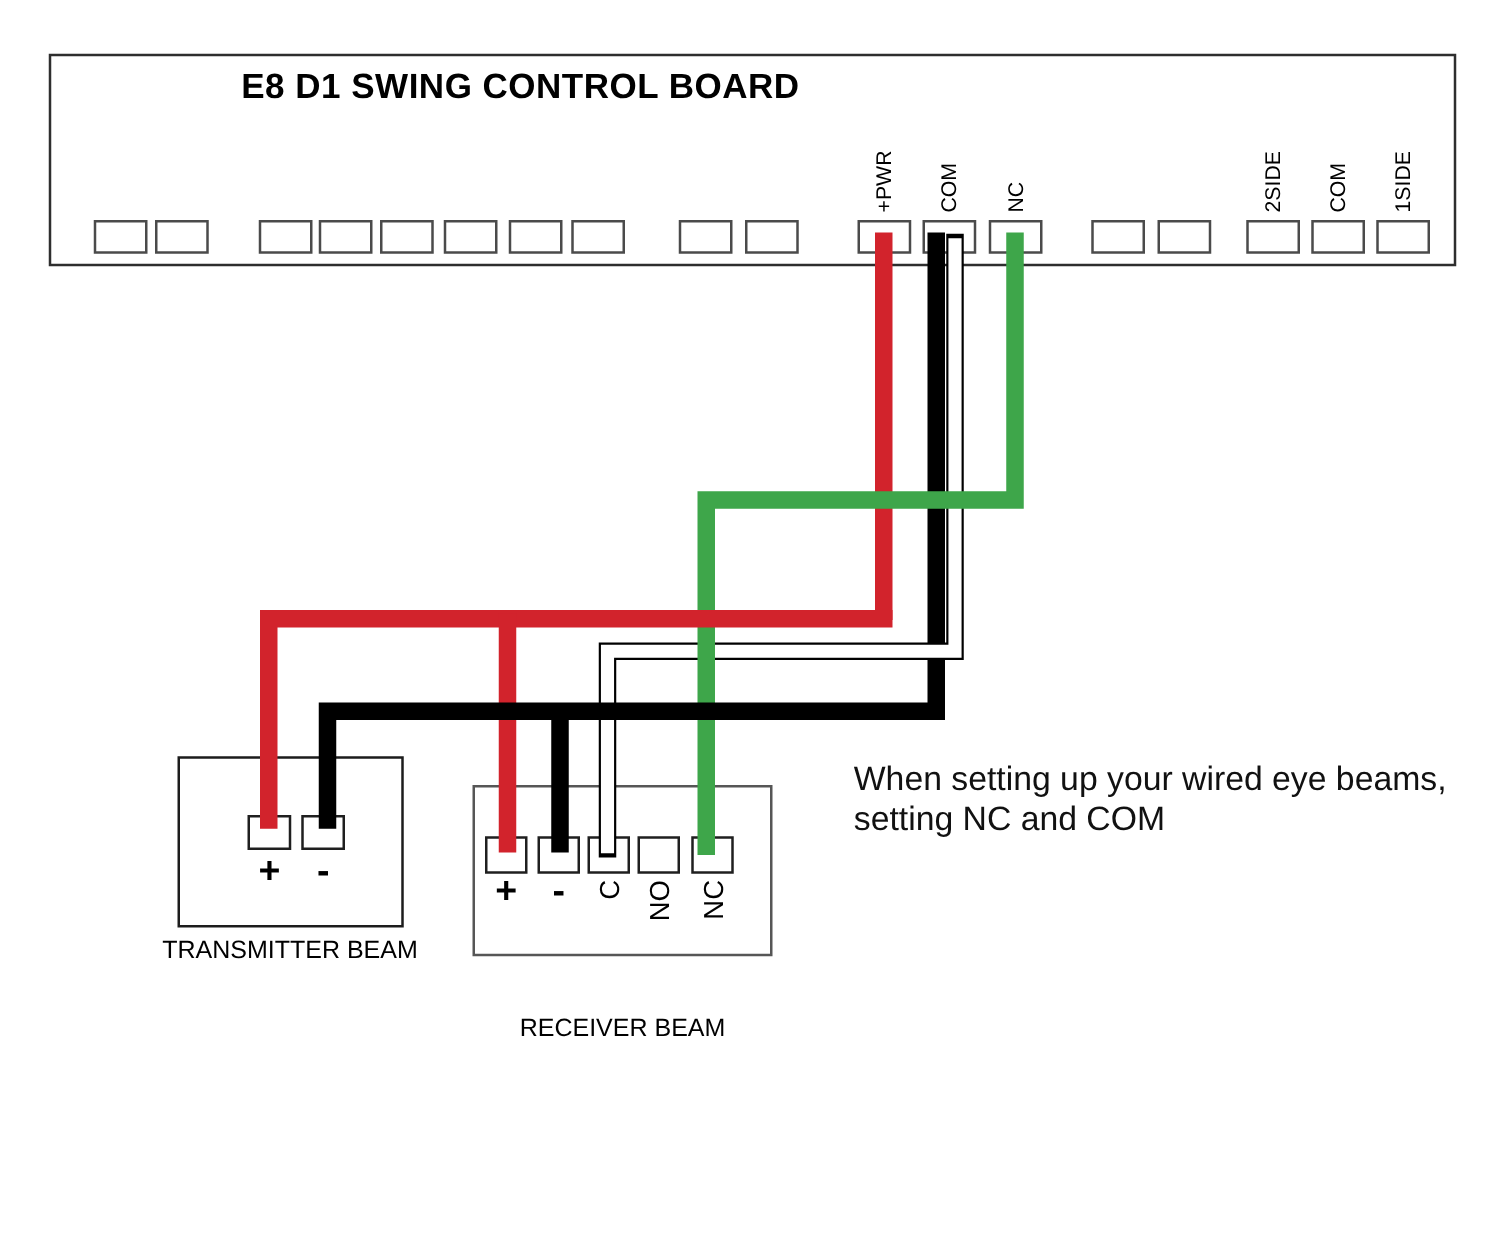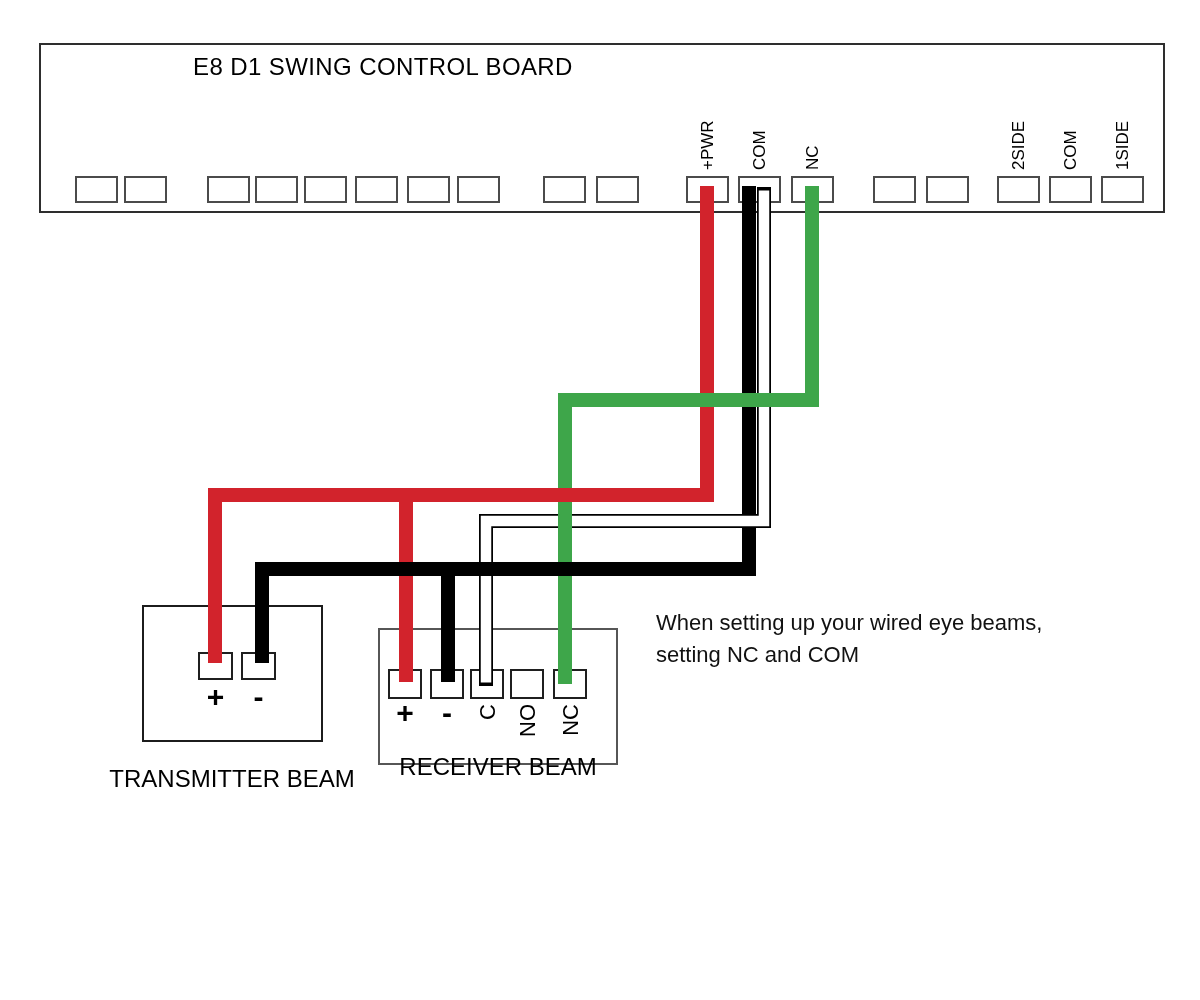--- a/index.html
+++ b/index.html
@@ -5,21 +5,21 @@
   html,body{margin:0;padding:0;background:#fff;}
   .canvas{
     position:relative;width:1200px;height:1000px;background:#fff;
     font-family:"Liberation Sans",sans-serif;overflow:hidden;color:#000;
   }
   .board{
     position:absolute;left:39px;top:43px;width:1126px;height:170px;
     border:2px solid #2e2e2e;box-sizing:border-box;background:#fff;
   }
   .board-title{
-    position:absolute;left:193px;top:53px;font-size:24px;font-weight:normal;
+    position:absolute;left:193px;top:53px;font-size:28px;font-weight:bold;
     letter-spacing:.4px;white-space:nowrap;text-align:right;
   }
   .layer{position:absolute;left:0;top:0;width:100%;height:100%;}
   .term{
     position:absolute;box-sizing:border-box;background:#fff;
     border:2px solid #4b4b4b;width:43px;height:27px;top:176px;
   }
   .beam-term{border:2px solid #1f1f1f;}
   .vlabel{
     position:absolute;font-size:17px;line-height:18px;white-space:nowrap;
@@ -30,25 +30,25 @@
     transform-origin:0 0;transform:rotate(-90deg) translateX(-100%);
   }
   .hlabel{
     position:absolute;font-size:30px;font-weight:bold;line-height:30px;
     transform:translateX(-50%);white-space:nowrap;
   }
   .beam-box{position:absolute;box-sizing:border-box;background:#fff;}
   .tx-box{left:142px;top:605px;width:181px;height:137px;border:2px solid #1c1c1c;}
   .rx-box{left:378px;top:628px;width:240px;height:137px;border:2px solid #565656;}
   .caption{
-    position:absolute;font-size:24px;transform:translateX(-50%);white-space:nowrap;margin-top:16px;
+    position:absolute;font-size:20px;transform:translateX(-50%);white-space:nowrap;
   }
   .caption.tx{left:232px;top:749px;}
-  .caption.rx{left:498px;top:737px;}
-  .note{position:absolute;left:656px;top:607px;font-size:22px;line-height:32px;color:#111;}
+  .caption.rx{left:498px;top:812px;}
+  .note{position:absolute;left:683px;top:607px;font-size:27px;line-height:32px;color:#111;}
   .note div{white-space:nowrap;}
   #wires{position:absolute;left:0;top:0;z-index:5;pointer-events:none;}
 </style>
 </head>
 <body>
 
 <div class="canvas">
 
   <div class="board"></div>
   <div class="board-title">E8 D1 SWING CONTROL BOARD</div>

